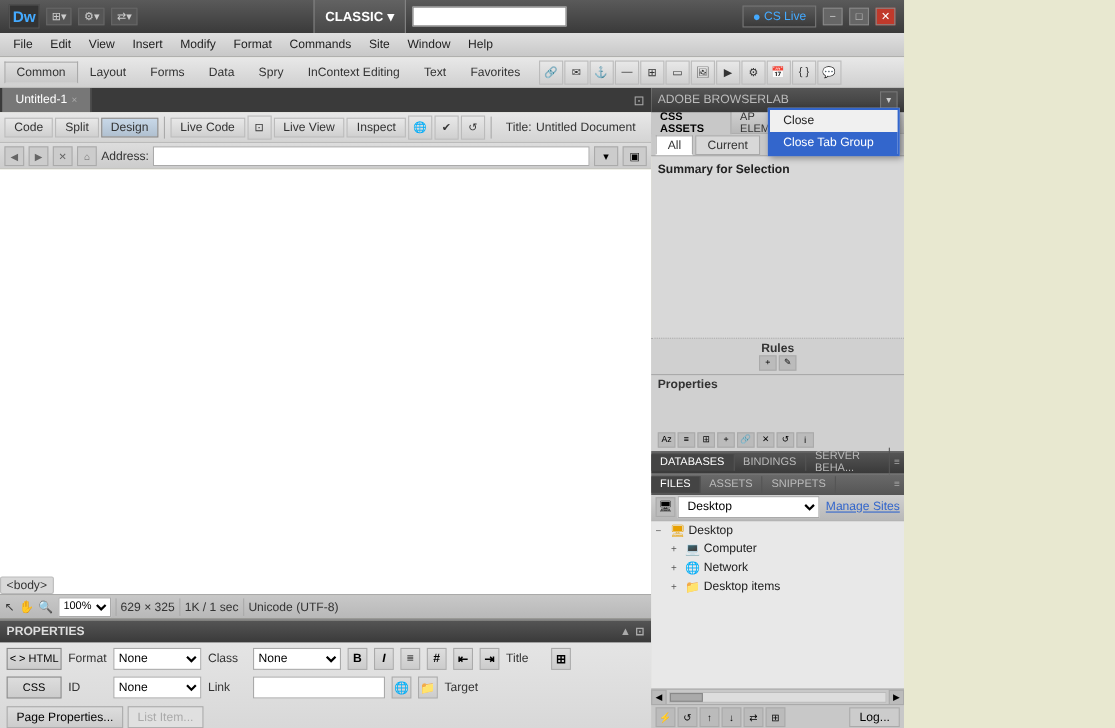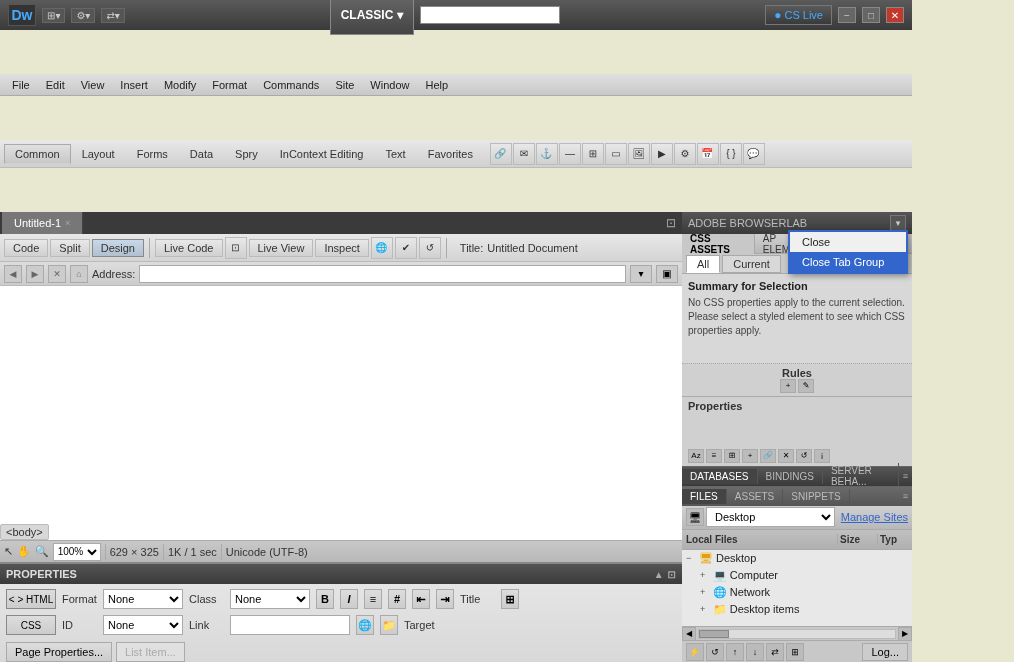--- a/index.html
+++ b/index.html
@@ -544,23 +544,22 @@
       border: 1px solid #aaa;
       background: #fff;
       font-size: 10px;
     }
     .status-divider { width: 1px; height: 16px; background: #aaa; }
 
     .full-layout {
       display: flex;
       flex-direction: column;
       height: 662px;
-      width: 912px;
+      width: 822px;
       overflow: hidden;
-      gap: 44px;
     }
     .content-row {
       display: flex;
       flex: 1;
       overflow: hidden;
     }
     .left-side {
       flex: 1;
       display: flex;
       flex-direction: column;
@@ -782,21 +781,20 @@
         <div class="panel-options-btn">≡</div>
       </div>
 
       <div class="all-current-tabs">
         <div class="all-cur-btn active">All</div>
         <div class="all-cur-btn">Current</div>
       </div>
 
       <div class="summary-section">
         <div class="summary-title">Summary for Selection</div>
-        <div class="summary-text">No CSS properties apply to the current selection.  Please select a styled element to see which CSS properties apply.</div>
       </div>
 
       <div class="rules-section">
         <span class="rules-label">Rules</span>
         <div class="rules-icons">
           <div class="rules-icon">+</div>
           <div class="rules-icon">✎</div>
         </div>
       </div>
 
@@ -829,25 +827,20 @@
       </div>
 
       <div class="files-toolbar">
         <div style="width:18px;height:18px;background:#bbb;border:1px solid #aaa;display:flex;align-items:center;justify-content:center;font-size:10px;">🖥</div>
         <select class="site-select">
           <option>Desktop</option>
         </select>
         <span class="manage-link">Manage Sites</span>
       </div>
 
-      <div class="files-header">
-        <div class="files-header-name">Local Files</div>
-        <div class="files-header-size">Size</div>
-        <div class="files-header-type">Typ</div>
-      </div>
 
       <div class="file-tree">
         <div class="file-item">
           <span class="expand-btn">−</span>
           <span class="folder-icon">🖥</span>
           <span>Desktop</span>
         </div>
         <div class="file-item" style="padding-left:18px;">
           <span class="expand-btn">+</span>
           <span class="folder-icon">💻</span>

